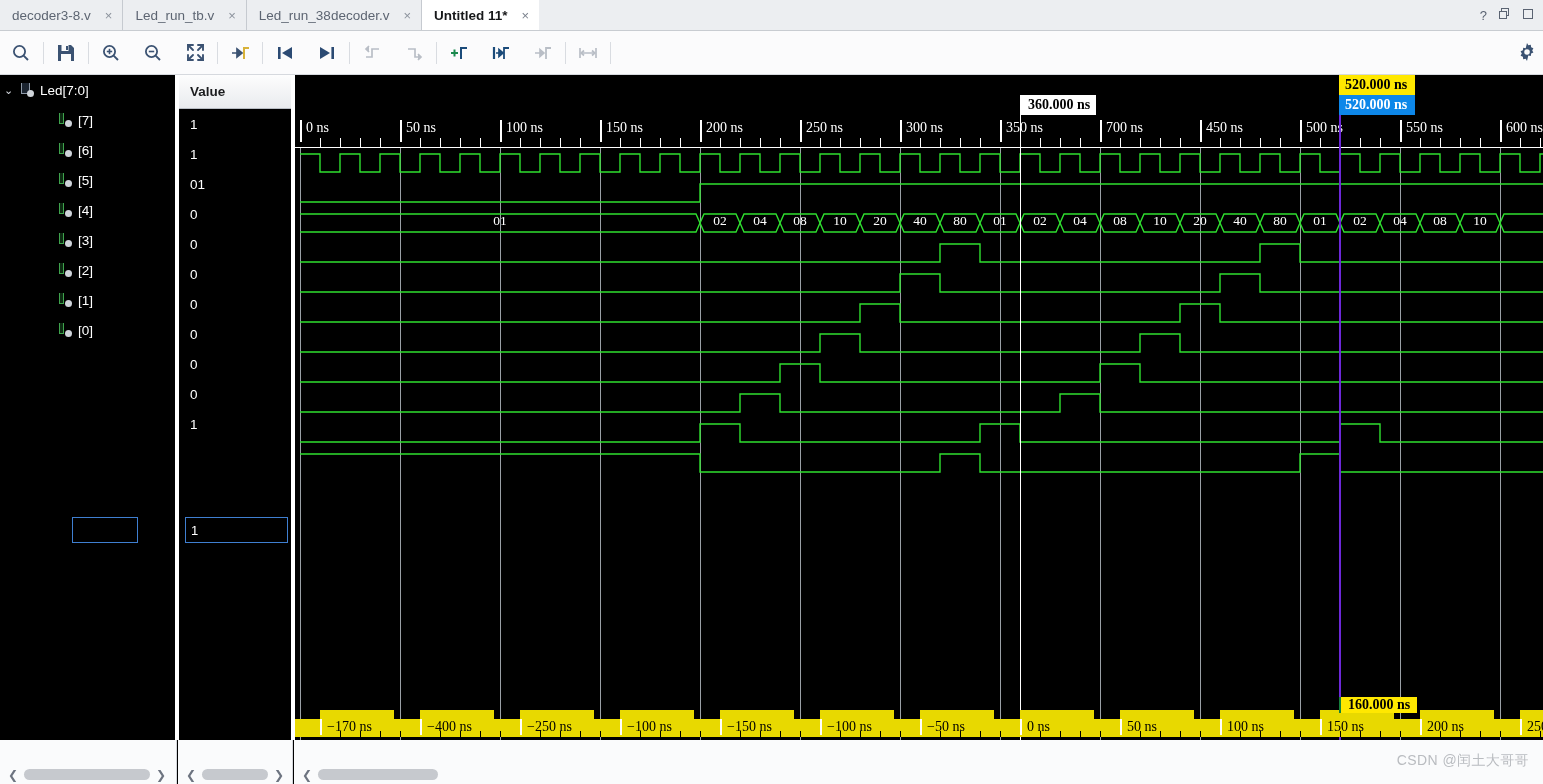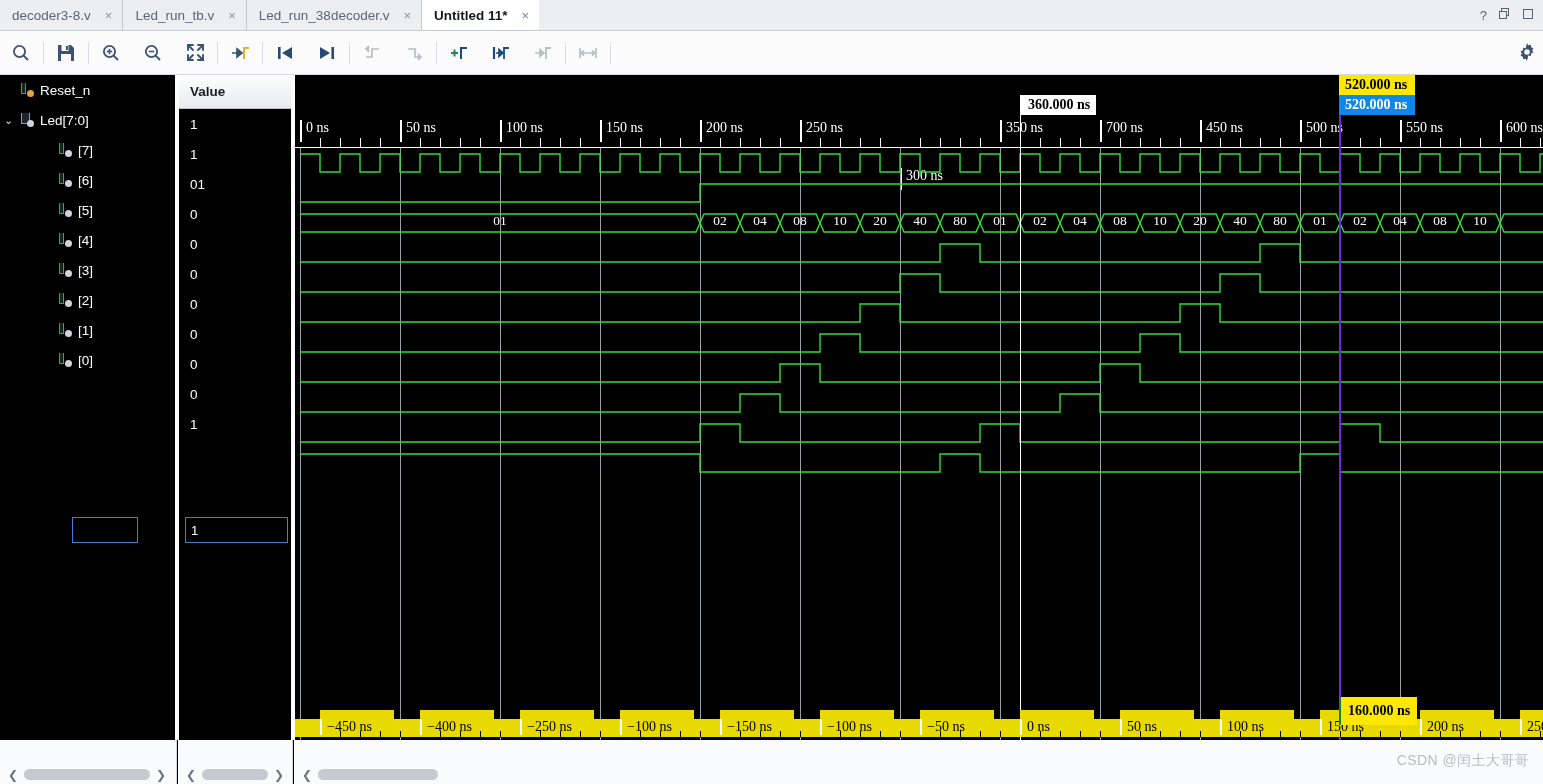--- a/index.html
+++ b/index.html
@@ -143,21 +143,21 @@
   }
   .ybar { position: absolute; background: #e8d900; }
   .yl {
     position: absolute; color: #000;
     font-family: "Liberation Serif", serif; font-size: 14px; white-space: nowrap;
     border-left: 2px solid #fff; padding-left: 5px;
   }
   .ycursor-lbl {
     position: absolute; background: #ffe800; color: #000; font-weight: bold;
     font-family: "Liberation Serif", serif; font-size: 14px;
-    padding: 6px 7px; white-space: nowrap; border-left: 2px solid #15803d;
+    padding: 0 7px; white-space: nowrap; border-left: 2px solid #15803d;
   }
 
   
   .foot-left {
     position: absolute; left: 0; top: 740px; width: 177px; height: 44px; background: #fafbfc;
     border-right: 1px solid #d3d6db;
   }
   .foot-mid {
     position: absolute; left: 178px; top: 740px; width: 115px; height: 44px; background: #fafbfc;
     border-right: 1px solid #d3d6db;
@@ -320,28 +320,20 @@
     <div class="gear-right">
       <svg width="20" height="20" viewBox="0 0 20 20">
           <path d="M10 1l1.3 2.2 2.5-.5.3 2.5 2.3 1-1.2 2.2 1.2 2.2-2.3 1-.3 2.5-2.5-.5L10 19l-1.3-2.2-2.5.5-.3-2.5-2.3-1L4.8 11.4 3.6 9.2l2.3-1 .3-2.5 2.5.5z" fill="#3b5272"></path>
           <circle cx="10" cy="10" r="2.8" fill="#fbfbfc"></circle>
         </svg>
     </div>
   </div>
 
   <div class="names-pane">
     <div class="rows" id="name-rows">
-        <div class="srow">
-          <span class="twisty"></span>
-          <span class="sig-ico clk">
-            <i></i>
-            <u></u>
-          </span>
-          <span>Reset_n</span>
-        </div>
         <div class="srow">
           <span class="twisty">⌄</span>
           <span class="sig-ico bus">
             <i></i>
             <u></u>
           </span>
           <span>Led[7:0]</span>
         </div>
         <div class="srow indent">
           <span class="twisty"></span>
@@ -479,21 +471,21 @@
           <div class="tick-lbl" style="left: 405px;">200  ns</div>
           <div class="minitick" style="left: 425px;"></div>
           <div class="minitick" style="left: 445px;"></div>
           <div class="minitick" style="left: 465px;"></div>
           <div class="minitick" style="left: 485px;"></div>
           <div class="tick-lbl" style="left: 505px;">250  ns</div>
           <div class="minitick" style="left: 525px;"></div>
           <div class="minitick" style="left: 545px;"></div>
           <div class="minitick" style="left: 565px;"></div>
           <div class="minitick" style="left: 585px;"></div>
-          <div class="tick-lbl" style="left: 605px; margin-top: 48px;">300  ns</div>
+          <div class="tick-lbl" style="left: 605px;">300  ns</div>
           <div class="minitick" style="left: 625px;"></div>
           <div class="minitick" style="left: 645px;"></div>
           <div class="minitick" style="left: 665px;"></div>
           <div class="minitick" style="left: 685px;"></div>
           <div class="tick-lbl" style="left: 705px;">350  ns</div>
           <div class="minitick" style="left: 725px;"></div>
           <div class="minitick" style="left: 745px;"></div>
           <div class="minitick" style="left: 765px;"></div>
           <div class="minitick" style="left: 785px;"></div>
           <div class="tick-lbl" style="left: 805px;">700  ns</div>
@@ -619,21 +611,21 @@
         <div class="flag">360.000  ns</div>
       </div>
       <div class="cursor-yellow" id="cursor-yellow" style="left: 1044px;">
         <div class="flag1">520.000  ns</div>
         <div class="flag2">520.000  ns</div>
       </div>
 
       <div class="ruler-bot" id="ruler-bot">
           <div class="ybar" style="left: 0px; top: 12px; width: 1248px; height: 18px;"></div>
           <div class="ybar" style="left: 25px; top: 3px; width: 74px; height: 10px;"></div>
-          <div class="yl" style="left: 25px; top: 12px;">−450  ns</div>
+          <div class="yl" style="left: 25px; top: 12px;">−170  ns</div>
           <div style="position: absolute; left: 45px; top: 24px; width: 1px; height: 6px; background: rgb(0, 0, 0);"></div>
           <div style="position: absolute; left: 65px; top: 24px; width: 1px; height: 6px; background: rgb(0, 0, 0);"></div>
           <div style="position: absolute; left: 85px; top: 24px; width: 1px; height: 6px; background: rgb(0, 0, 0);"></div>
           <div style="position: absolute; left: 105px; top: 24px; width: 1px; height: 6px; background: rgb(0, 0, 0);"></div>
           <div class="ybar" style="left: 125px; top: 3px; width: 74px; height: 10px;"></div>
           <div class="yl" style="left: 125px; top: 12px;">−400  ns</div>
           <div style="position: absolute; left: 145px; top: 24px; width: 1px; height: 6px; background: rgb(0, 0, 0);"></div>
           <div style="position: absolute; left: 165px; top: 24px; width: 1px; height: 6px; background: rgb(0, 0, 0);"></div>
           <div style="position: absolute; left: 185px; top: 24px; width: 1px; height: 6px; background: rgb(0, 0, 0);"></div>
           <div style="position: absolute; left: 205px; top: 24px; width: 1px; height: 6px; background: rgb(0, 0, 0);"></div>

